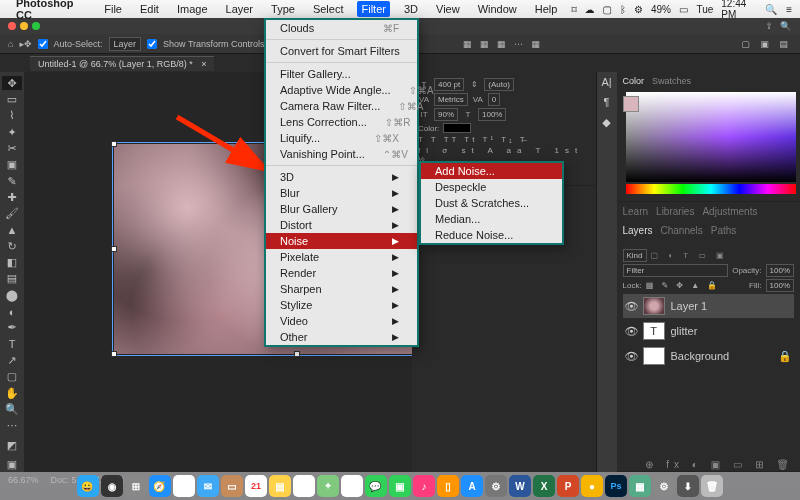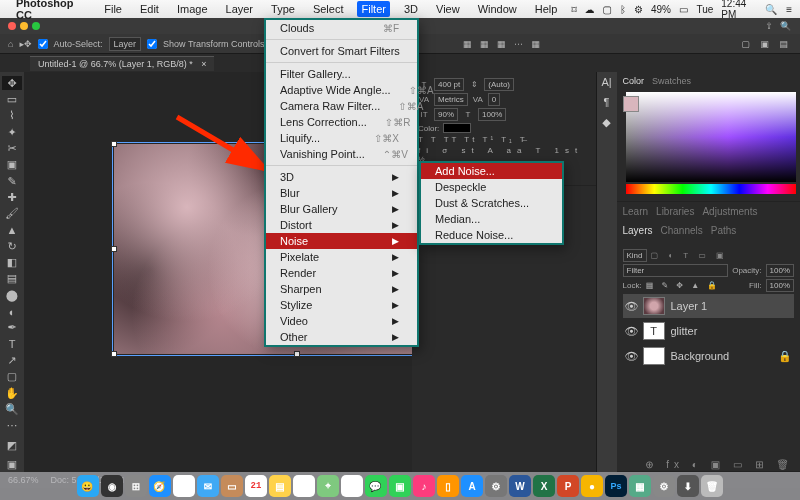--- a/index.html
+++ b/index.html
@@ -403,21 +403,21 @@
 </div>
 
 <div class="dock" id="dock">
     <div class="dicon" style="background: rgb(42, 168, 245);">😀</div>
     <div class="dicon" style="background: rgb(51, 51, 51);">◉</div>
     <div class="dicon" style="background: rgb(136, 136, 136);">⊞</div>
     <div class="dicon" style="background: rgb(30, 144, 255);">🧭</div>
     <div class="dicon" style="background: rgb(255, 255, 255);">◎</div>
     <div class="dicon" style="background: rgb(63, 169, 245);">✉</div>
     <div class="dicon" style="background: rgb(197, 139, 90);">▭</div>
-    <div class="dicon" style="background: rgb(255, 255, 255); color: rgb(238, 51, 51); font-size: 9px; font-family: Liberation Mono, monospace;">21</div>
+    <div class="dicon" style="background: rgb(255, 255, 255); color: rgb(238, 51, 51); font-size: 9px;">21</div>
     <div class="dicon" style="background: rgb(255, 210, 74);">▤</div>
     <div class="dicon" style="background: rgb(255, 255, 255);">▤</div>
     <div class="dicon" style="background: rgb(127, 201, 127);">⌖</div>
     <div class="dicon" style="background: rgb(255, 255, 255);">✿</div>
     <div class="dicon" style="background: rgb(48, 209, 88);">💬</div>
     <div class="dicon" style="background: rgb(48, 209, 88);">▣</div>
     <div class="dicon" style="background: rgb(252, 60, 125);">♪</div>
     <div class="dicon" style="background: rgb(255, 149, 0);">▯</div>
     <div class="dicon" style="background: rgb(30, 144, 255);">A</div>
     <div class="dicon" style="background: rgb(119, 119, 119);">⚙</div>

